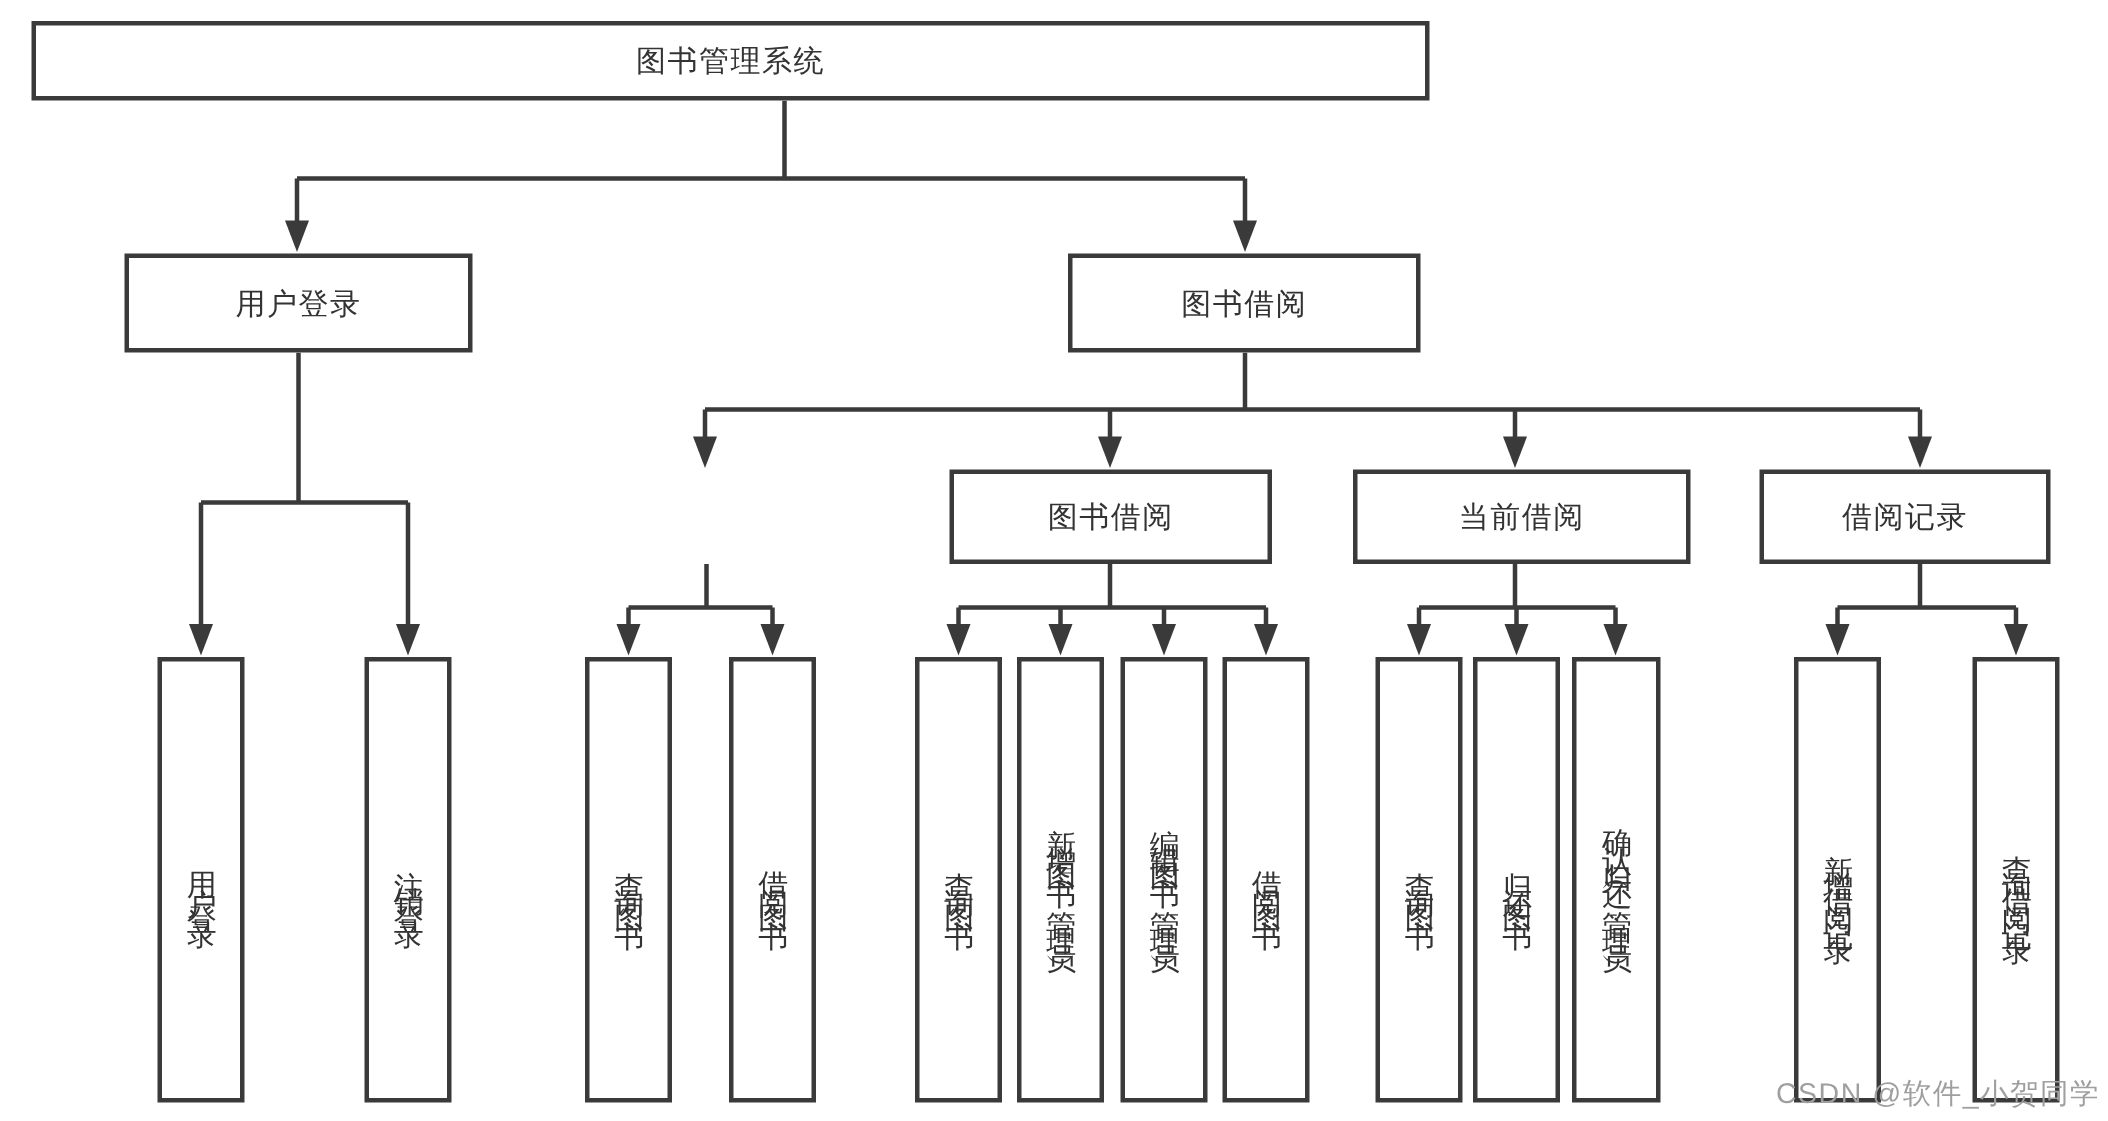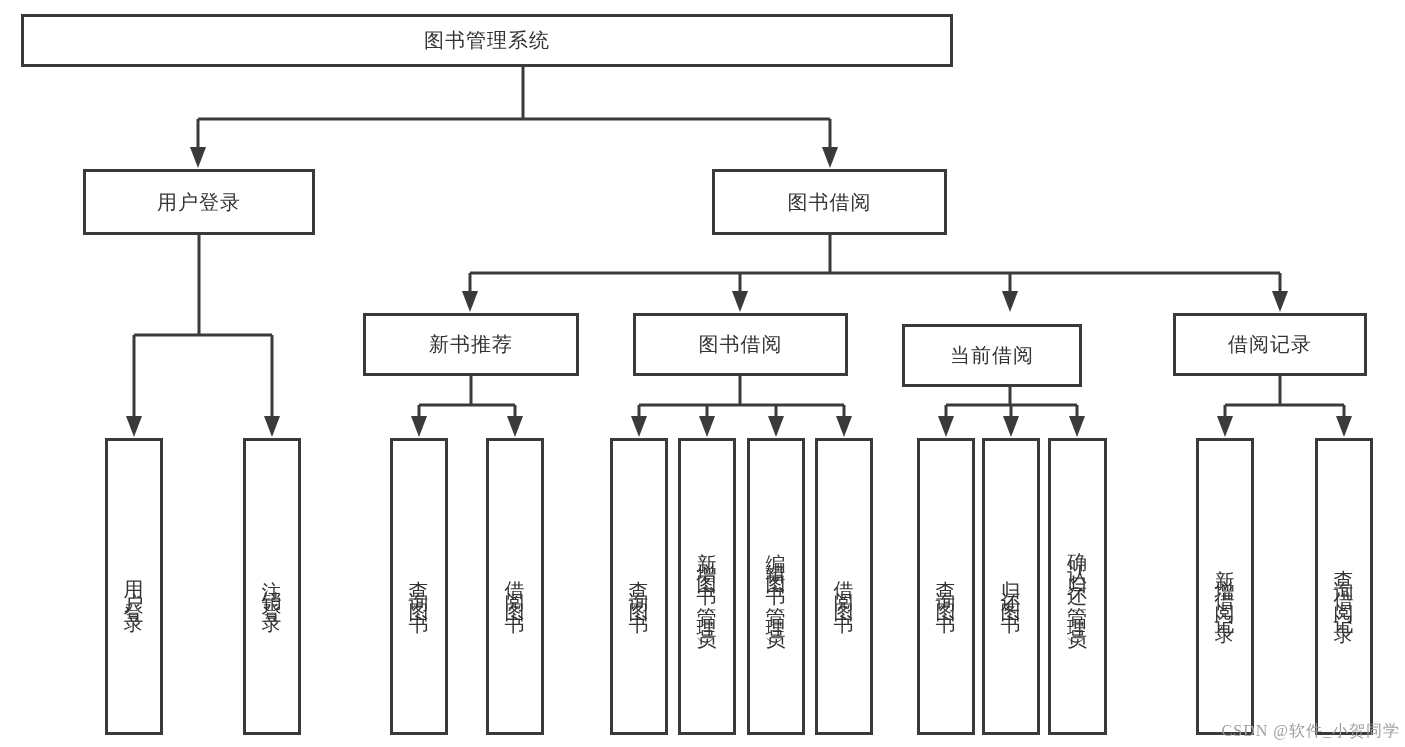--- a/index.html
+++ b/index.html
@@ -38,26 +38,25 @@
     text-orientation:mixed;
     font-size:20px;
     letter-spacing:11px;
     line-height:1;
     white-space:nowrap;
   }
   .watermark{
     position:absolute;
     right:5px;
     bottom:5px;
-    font-size:16px;
+    font-size:19px;
     letter-spacing:1px;
     color:var(--watermark);
     z-index:5;
     white-space:nowrap;
-    font-family:Liberation Serif, serif;
   }
 </style>
 </head>
 <body>
 
 <div class="canvas">
 
   <svg class="wires" viewBox="0 0 1405 747" xmlns="http://www.w3.org/2000/svg">
 
     <g>
@@ -112,27 +111,24 @@
     <span>图书管理系统</span>
   </div>
 
   <div class="box h" style="left:83px;top:169px;width:232px;height:66px">
     <span>用户登录</span>
   </div>
   <div class="box h" style="left:712px;top:169px;width:235px;height:66px">
     <span>图书借阅</span>
   </div>
 
-  <div class="box h" style="left:363px;top:313px;width:216px;height:63px">
-    <span>新书推荐</span>
-  </div>
   <div class="box h" style="left:633px;top:313px;width:215px;height:63px">
     <span>图书借阅</span>
   </div>
-  <div class="box h" style="left:902px;top:324px;width:180px;height:63px">
+  <div class="box h" style="left:902px;top:313px;width:225px;height:63px">
     <span>当前借阅</span>
   </div>
   <div class="box h" style="left:1173px;top:313px;width:194px;height:63px">
     <span>借阅记录</span>
   </div>
 
   <div class="box v" style="left:105px;top:438px;width:58px;height:297px">
     <span>用户登录</span>
   </div>
   <div class="box v" style="left:243px;top:438px;width:58px;height:297px">

